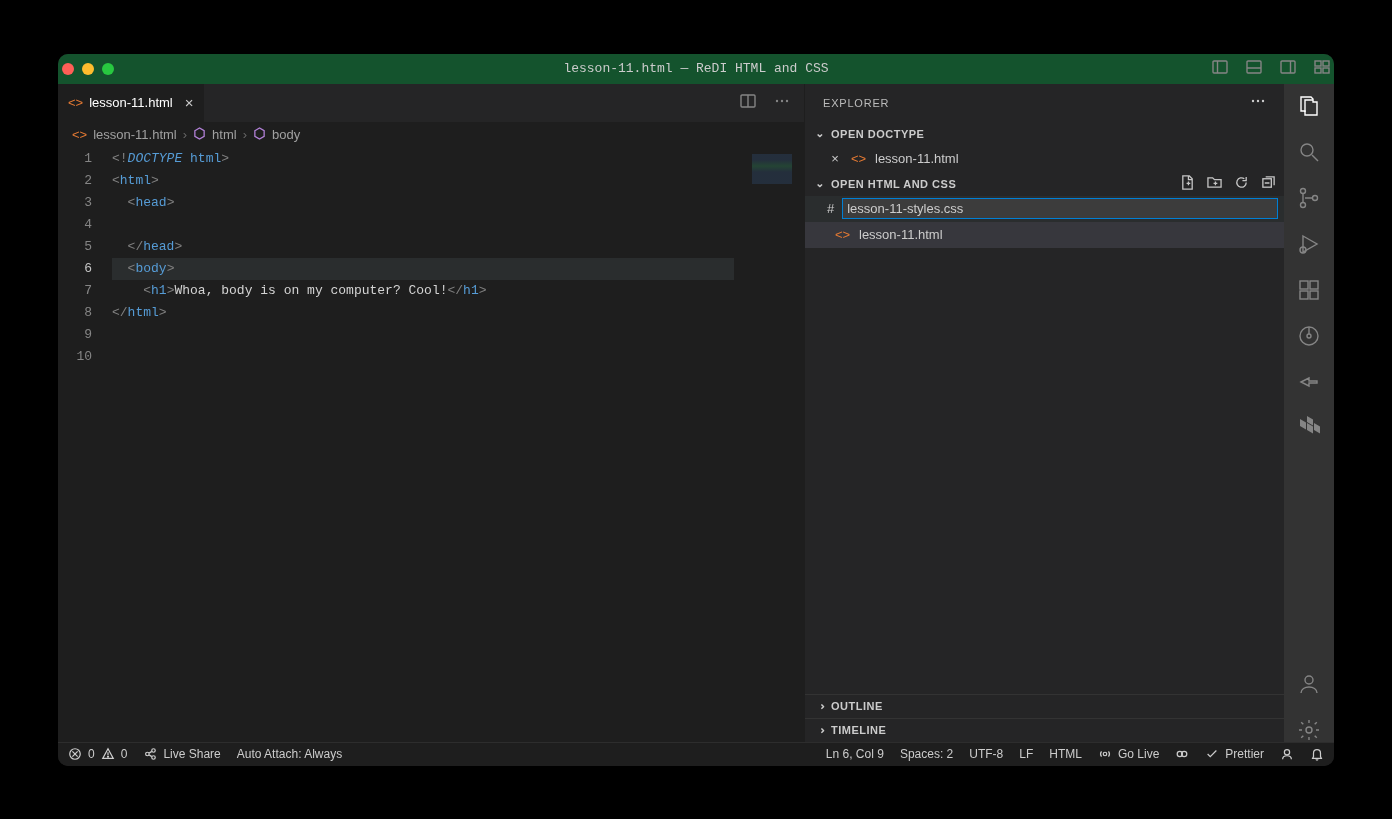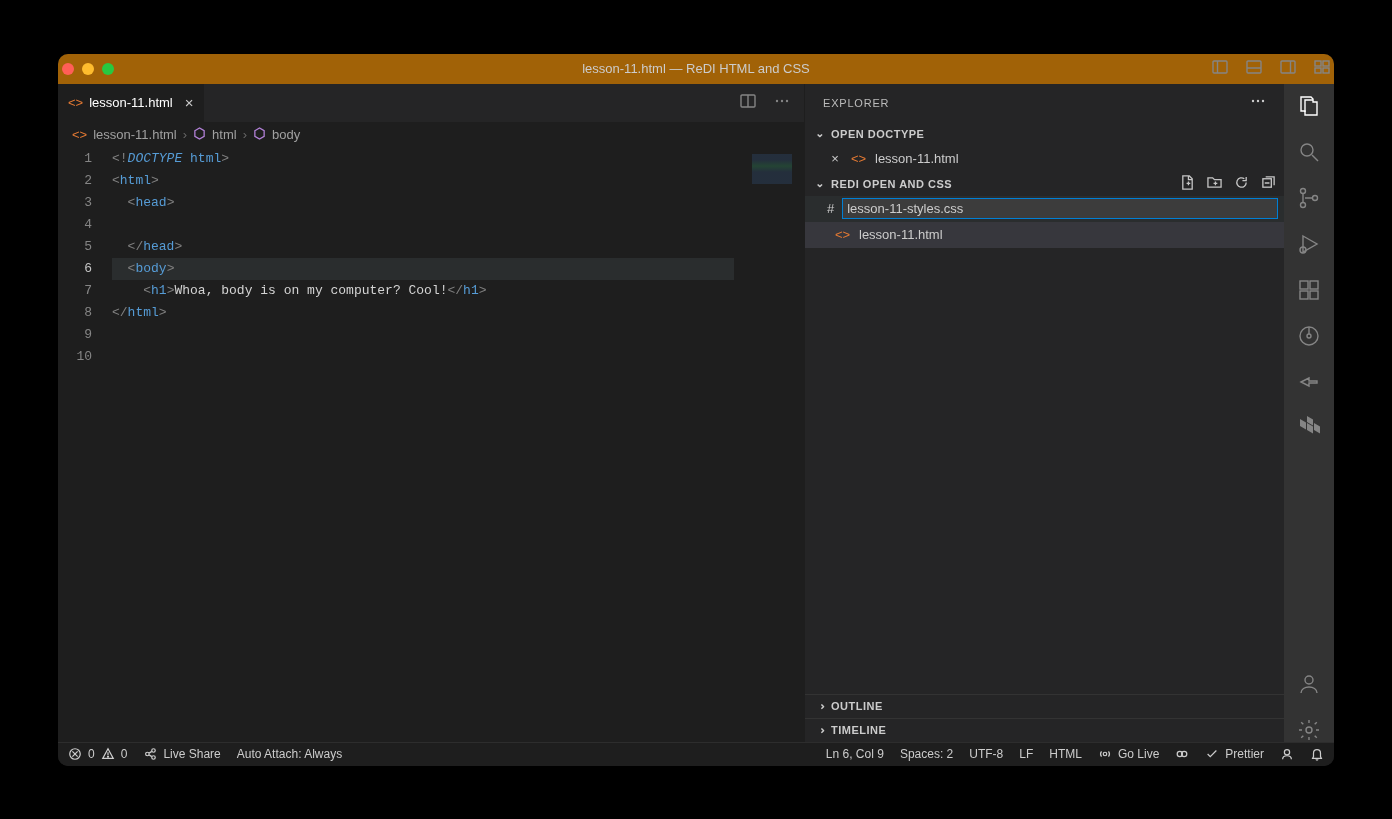--- a/index.html
+++ b/index.html
@@ -19,26 +19,27 @@
   height: 712px;
   background: #1e1e1e;
   border-radius: 10px;
   overflow: hidden;
   display: flex;
   flex-direction: column;
   box-shadow: 0 20px 60px rgba(0,0,0,0.6);
 }
 .titlebar {
   height: 30px;
-  background: #a16207;
+  background: #14532d;
   display: flex;
   align-items: center;
   padding: 0 4px;
   position: relative;
   flex-shrink: 0;
+  font-family: Liberation Mono, monospace;
 }
 .traffic-lights { display: flex; gap: 8px; }
 .traffic-light { width: 12px; height: 12px; border-radius: 50%; }
 .tl-close { background: #ff5f57; }
 .tl-min { background: #febc2e; }
 .tl-max { background: #28c840; }
 .title-text { position: absolute; left: 50%; transform: translateX(-50%); color: #cccccc; font-size: 13px; }
 .title-controls { margin-left: auto; display: flex; gap: 18px; color: #858585; }
 .title-controls svg { width: 16px; height: 16px; }
 
@@ -242,21 +243,21 @@
         <span>OPEN DOCTYPE</span>
       </div>
       <div class="tree-row">
         <span class="row-close">×</span>
         <span class="file-icon">&lt;&gt;</span>
         <span>lesson-11.html</span>
       </div>
 
       <div class="section-header">
         <span class="chev">⌄</span>
-        <span>REDI OPEN AND CSS</span>
+        <span>OPEN HTML AND CSS</span>
         <div class="section-actions">
           <span><svg class="icon-svg" viewBox="0 0 16 16">
                 <path d="M3 1h7l3 3v11H3z"></path>
                 <path d="M9 1v4h4"></path>
                 <line x1="7" y1="9" x2="11" y2="9"></line>
                 <line x1="9" y1="7" x2="9" y2="11"></line>
               </svg></span>
           <span><svg class="icon-svg" viewBox="0 0 16 16">
                 <path d="M1 3h5l2 2h7v8H1z"></path>
                 <line x1="7" y1="9" x2="11" y2="9"></line>

